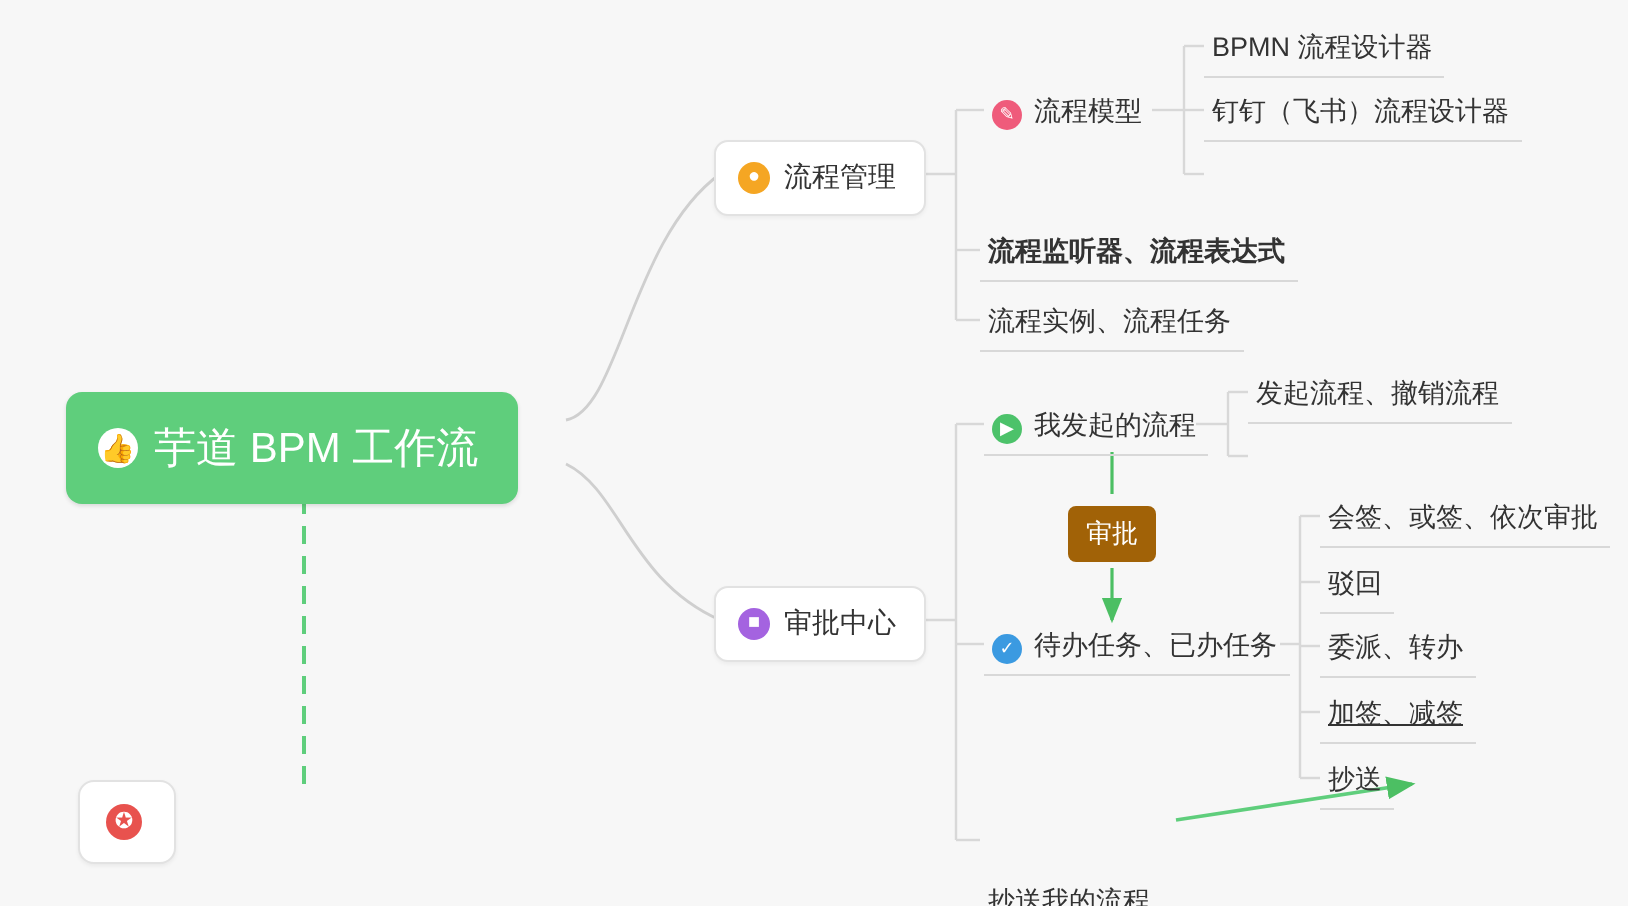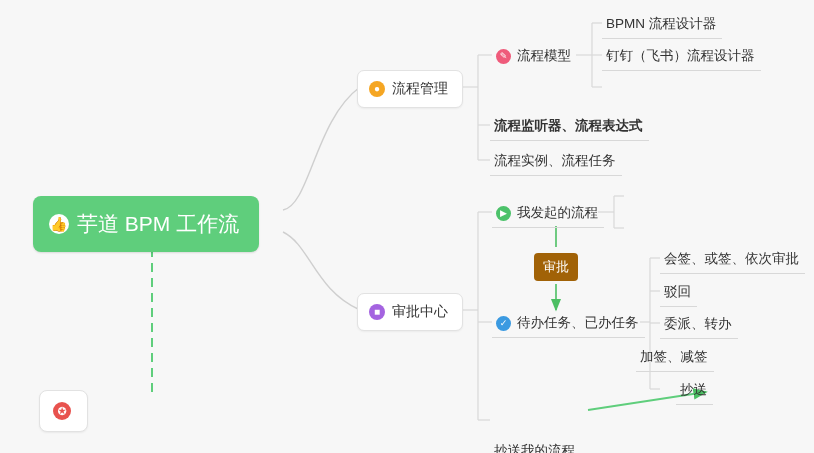--- a/index.html
+++ b/index.html
@@ -50,21 +50,21 @@
   }
   .ico.orange{background:#f5a623;}
   .ico.purple{background:#a463e0;}
 
   
   .leaf{
     font-size:13.5px;
     color:#333333;
     padding:4px 6px 5px 4px;
     border-bottom:1px solid #d8d8d8;
-    display:flex;align-items:center;gap:6px;
+    display:flex;align-items:flex-end;gap:6px;
   }
   .leaf.noline{border-bottom:none;}
   .leaf .ico{
     width:15px;height:15px;border-radius:50%;
     display:flex;align-items:center;justify-content:center;
     color:#fff;font-size:9px;line-height:1;flex:none;
   }
   .ico.pink{background:#ef5b7b;}
   .ico.green{background:#4cc26a;}
   .ico.blue{background:#3b9ae1;}
@@ -188,39 +188,42 @@
 
   <div class="node boxed" style="left:357px;top:293px;">
     <span class="ico purple">■</span>
     <span>审批中心</span>
   </div>
 
   <div class="node leaf" style="left:492px;top:200px;">
     <span class="ico green">▶</span>
     <span>我发起的流程</span>
   </div>
+  <div class="node leaf" style="left:624px;top:184px;">
+    <span>发起流程、撤销流程</span>
+  </div>
 
   <div class="node leaf" style="left:492px;top:310px;">
     <span class="ico blue">✓</span>
     <span>待办任务、已办任务</span>
   </div>
 
   <div class="node leaf" style="left:660px;top:246px;">
     <span>会签、或签、依次审批</span>
   </div>
   <div class="node leaf" style="left:660px;top:279px;">
     <span>驳回</span>
   </div>
   <div class="node leaf" style="left:660px;top:311px;">
     <span>委派、转办</span>
   </div>
-  <div class="node leaf" style="left:636px;top:344px;">
+  <div class="node leaf" style="left:660px;top:344px;text-decoration:underline;">
     <span>加签、减签</span>
   </div>
-  <div class="node leaf" style="left:660px;top:377px;margin-left:16px;">
+  <div class="node leaf" style="left:660px;top:377px;">
     <span>抄送</span>
   </div>
 
   <div class="node leaf" style="left:490px;top:408px;margin-top:30px;">
     <span>抄送我的流程</span>
   </div>
 
   <div class="node tag" style="left:534px;top:253px;">
     <span>审批</span>
   </div>

